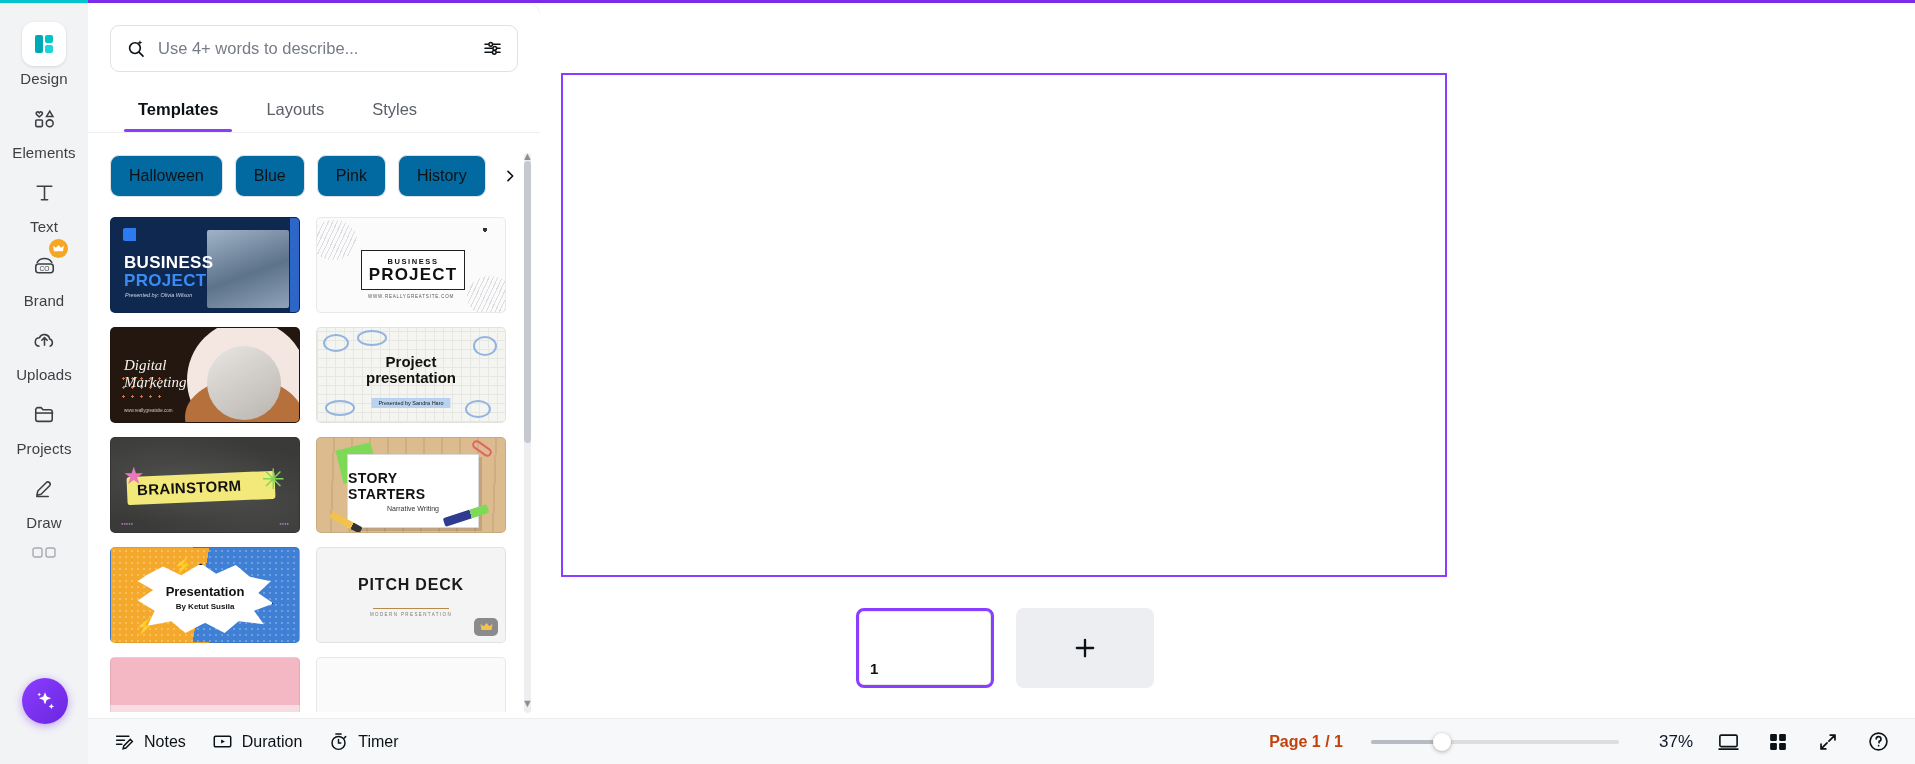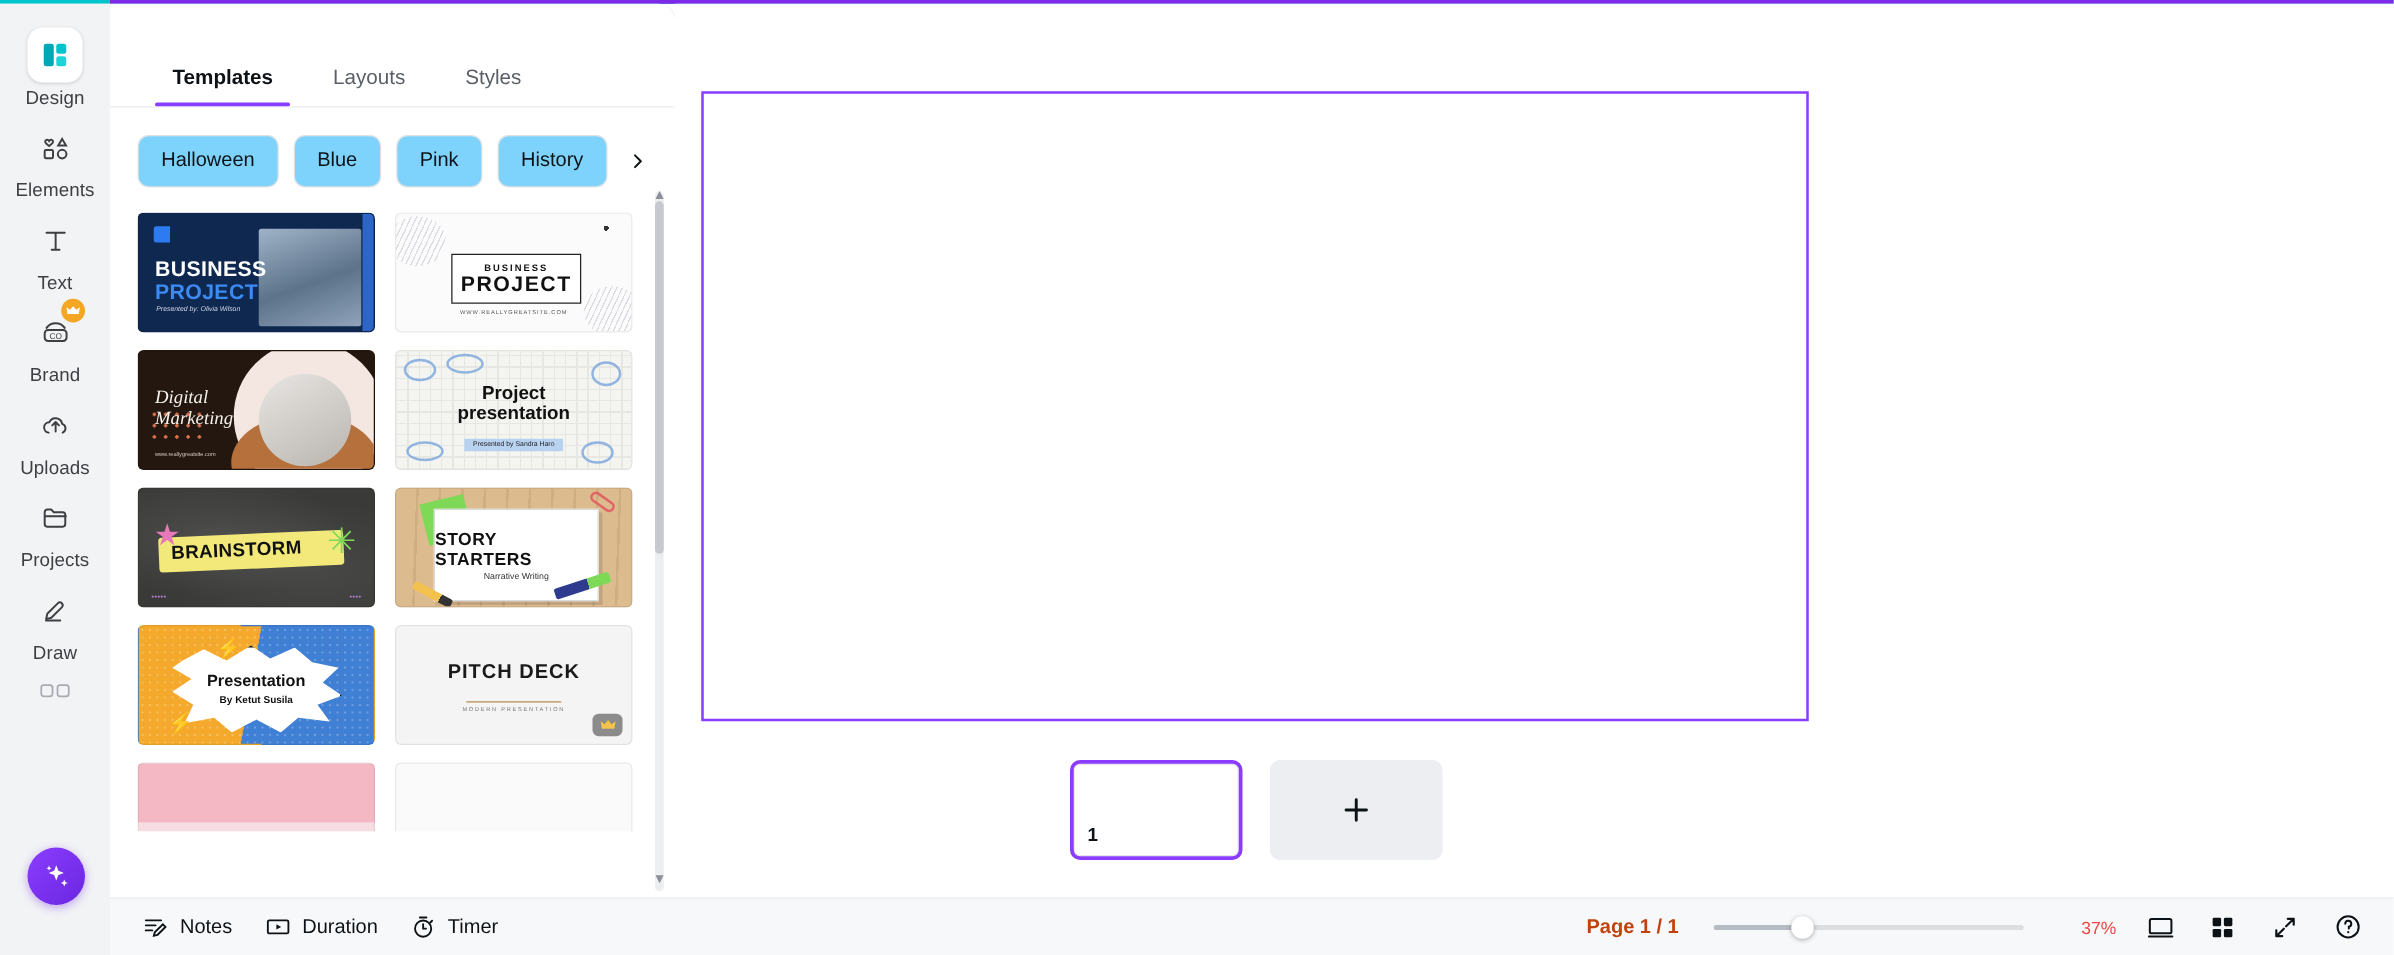--- a/index.html
+++ b/index.html
@@ -86,21 +86,21 @@
   }
   .tab.active { color:#0d1216; font-weight:bold; }
   .tab.active::after {
     content:""; position:absolute; left:10px; right:10px; bottom:0; height:3.5px;
     background:#8b3dff; border-radius:2px;
   }
   .tabs-rule { height:1px; background:#edeef0; margin:0 -22px; }
 
   .chips { display:flex; gap:12px; align-items:center; margin-top:22px; }
   .chip {
-    border:1px solid #dfe1e5; border-radius:9px; background:#7dd3fc;
+    border:1px solid #dfe1e5; border-radius:9px; background:#0369a1;
     height:42px; padding:0 18px; display:flex; align-items:center;
     font-size:16px; color:#0d1216; cursor:pointer; white-space:nowrap;
   }
   .chip-next { padding:0 4px; cursor:pointer; display:flex; align-items:center; }
 
   .grid {
     margin-top:20px; display:grid; grid-template-columns:190px 190px;
     gap:14px 16px; height:495px; overflow:hidden; position:relative;
   }
   .card {
@@ -258,21 +258,21 @@
   .bb-left { display:flex; align-items:center; gap:26px; }
   .bb-item { display:flex; align-items:center; gap:9px; cursor:pointer;
       font-size:16px; color:#0d1216; }
   .bb-right { display:flex; align-items:center; gap:20px; }
   .page-count { font-size:16px; color:#c2410c; font-weight:bold; margin-right:8px; }
   .zoom-slider { position:relative; width:248px; height:18px; display:flex; align-items:center; }
   .zoom-track { position:absolute; left:0; right:0; height:4px; background:#dcdee2; border-radius:3px;}
   .zoom-fill { position:absolute; left:0; width:70px; height:4px; background:#b7bcc4; border-radius:3px;}
   .zoom-knob { position:absolute; left:62px; width:18px; height:18px; border-radius:50%;
       background:#fff; box-shadow:0 1px 4px rgba(0,0,0,.3); cursor:pointer;}
-  .zoom-pct { font-size:14px; color:#ef4444; min-width:40px; text-align:right; margin-left:14px;}
+  .zoom-pct { font-size:17px; color:#0f172a; min-width:40px; text-align:right; margin-left:14px;}
   .bb-ico { width:30px; height:30px; display:flex; align-items:center; justify-content:center; cursor:pointer;}
   svg { display:block; }
 </style>
 </head>
 <body>
 
 <div id="app">
 
   <div class="top-accent"></div>
   <div class="top-accent-right"></div>
@@ -371,20 +371,40 @@
         <path d="M12 3.2l1.7 4.4 4.4 1.7-4.4 1.7L12 15.4l-1.7-4.4-4.4-1.7 4.4-1.7z"></path>
         <path d="M18.4 14.6l.8 2 2 .8-2 .8-.8 2-.8-2-2-.8 2-.8z"></path>
         <path d="M6.2 3.4l.6 1.5 1.5.6-1.5.6-.6 1.5-.6-1.5-1.5-.6 1.5-.6z"></path>
       </svg>
     </div>
   </div>
 
   <div class="panel">
     <div class="panel-pad">
 
+      <div class="searchbar">
+        <span>
+          <svg width="23" height="23" viewBox="0 0 24 24" fill="none" stroke="#0d1216" stroke-width="1.7" stroke-linecap="round">
+            <circle cx="10.4" cy="11.6" r="5.6"></circle>
+            <path d="M14.6 15.8l4.2 4.2"></path>
+            <path d="M15.6 3.2l.7 1.9 1.9.7-1.9.7-.7 1.9-.7-1.9-1.9-.7 1.9-.7z" fill="#0d1216" stroke="none"></path>
+          </svg>
+        </span>
+        <input class="search-input" type="text" placeholder="Use 4+ words to describe..." style="">
+        <button class="filter-btn">
+          <svg width="21" height="21" viewBox="0 0 24 24" fill="none" stroke="#0d1216" stroke-width="1.7" stroke-linecap="round">
+            <path d="M3.4 7.2h4.2M12.4 7.2h8.2"></path>
+              <circle cx="10" cy="7.2" r="2.1" fill="#fff"></circle>
+            <path d="M3.4 16.4h8.2M16.4 16.4h4.2"></path>
+              <circle cx="14" cy="16.4" r="2.1" fill="#fff"></circle>
+            <path d="M3.4 11.8h8.8M17 11.8h3.6"></path>
+              <circle cx="14.6" cy="11.8" r="2.1" fill="#fff"></circle>
+          </svg>
+        </button>
+      </div>
 
       <div class="tabs">
         <div class="tab active">Templates</div>
         <div class="tab">Layouts</div>
         <div class="tab">Styles</div>
       </div>
       <div class="tabs-rule"></div>
 
       <div class="chips">
         <div class="chip">Halloween</div>

